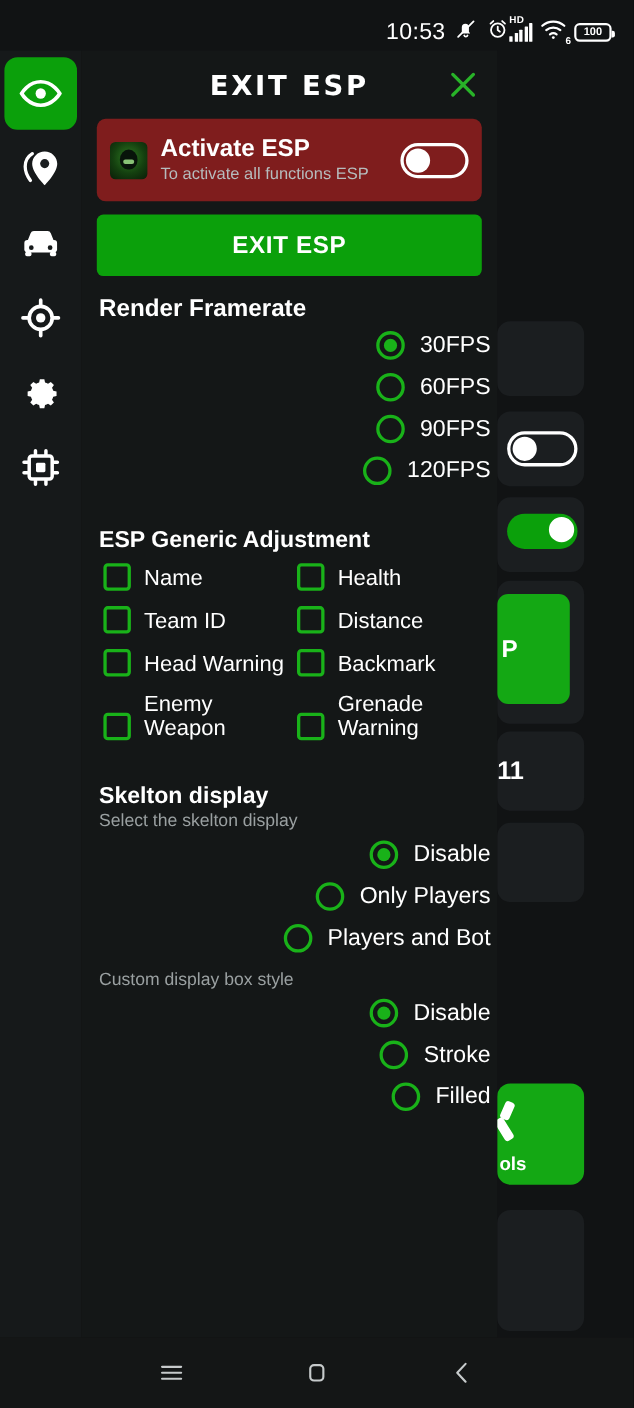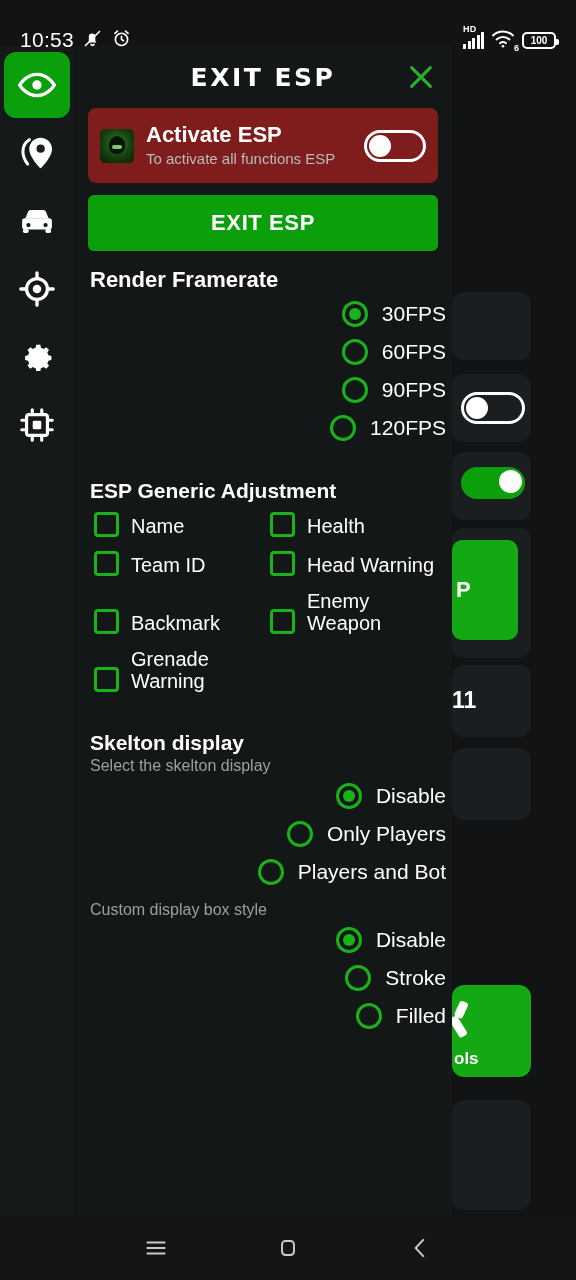--- a/index.html
+++ b/index.html
@@ -6,22 +6,22 @@
   html, body {
     width: 576px; height: 1280px;
     background: #0d0f0f;
     font-family: "Liberation Sans", sans-serif;
     overflow: hidden;
   }
   .screen { position: relative; width: 576px; height: 1280px; background: #111314; }
 
   
   .statusbar {
-    position: absolute; top: 17px; left: 0; width: 576px; height: 46px;
-    display: flex; align-items: center; justify-content: space-between;
+    position: absolute; top: 6px; left: 0; width: 576px; height: 46px;
+    display: flex; align-items: center; justify-content: flex-end;
     padding: 0 20px; color: #fff; z-index: 60;
   }
   .sb-left { display: flex; align-items: center; gap: 8px; }
   .sb-time { font-size: 21px; font-weight: 500; letter-spacing: .3px; }
   .sb-right { display: flex; align-items: center; gap: 7px; }
   .sig-wrap { position: relative; display: flex; align-items: flex-end; gap: 1.5px; height: 17px; }
   .sig-wrap .hd { position: absolute; top: -8px; left: 0; font-size: 9px; font-weight: 700; letter-spacing: .2px; }
   .sig-bar { width: 3px; background: #fff; border-radius: .5px; }
   .batt {
     width: 34px; height: 17px; border: 2px solid #fff; border-radius: 5px;
@@ -345,20 +345,24 @@
           <span class="chk"></span>
           <span class="chk-label">Name</span>
         </div>
         <div class="chk-row">
           <span class="chk"></span>
           <span class="chk-label">Health</span>
         </div>
         <div class="chk-row">
           <span class="chk"></span>
           <span class="chk-label">Team ID</span>
+        </div>
+        <div class="chk-row">
+          <span class="chk"></span>
+          <span class="chk-label">Distance</span>
         </div>
         <div class="chk-row">
           <span class="chk"></span>
           <span class="chk-label">Head Warning</span>
         </div>
         <div class="chk-row">
           <span class="chk"></span>
           <span class="chk-label">Backmark</span>
         </div>
         <div class="chk-row">

